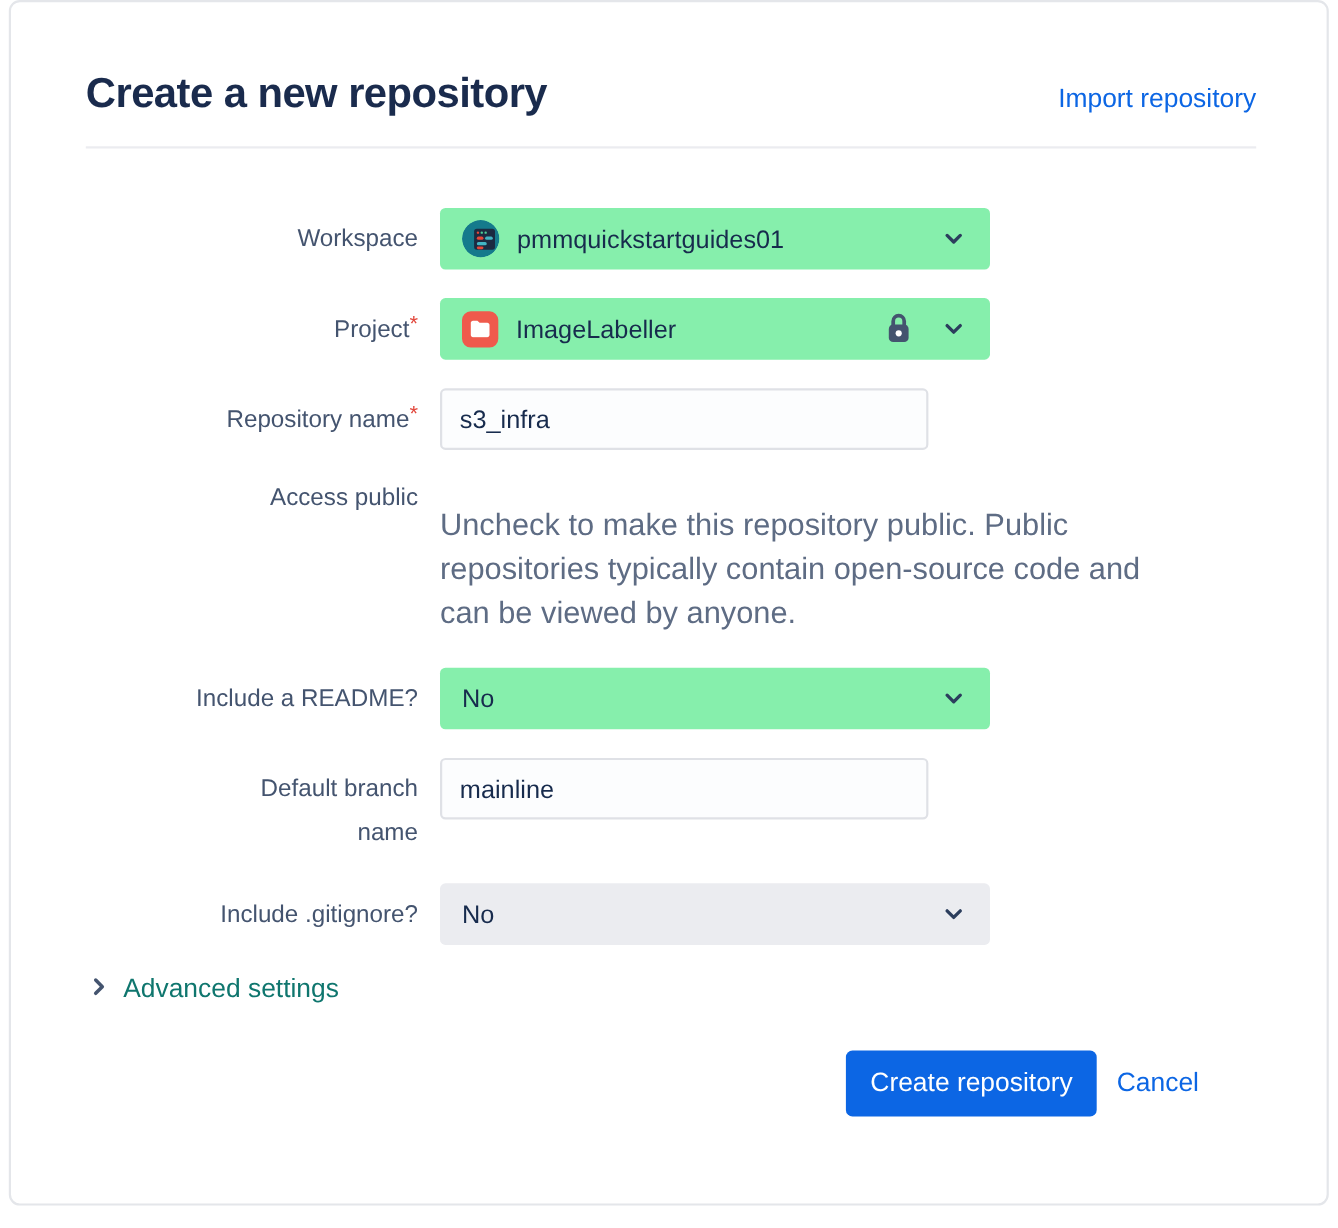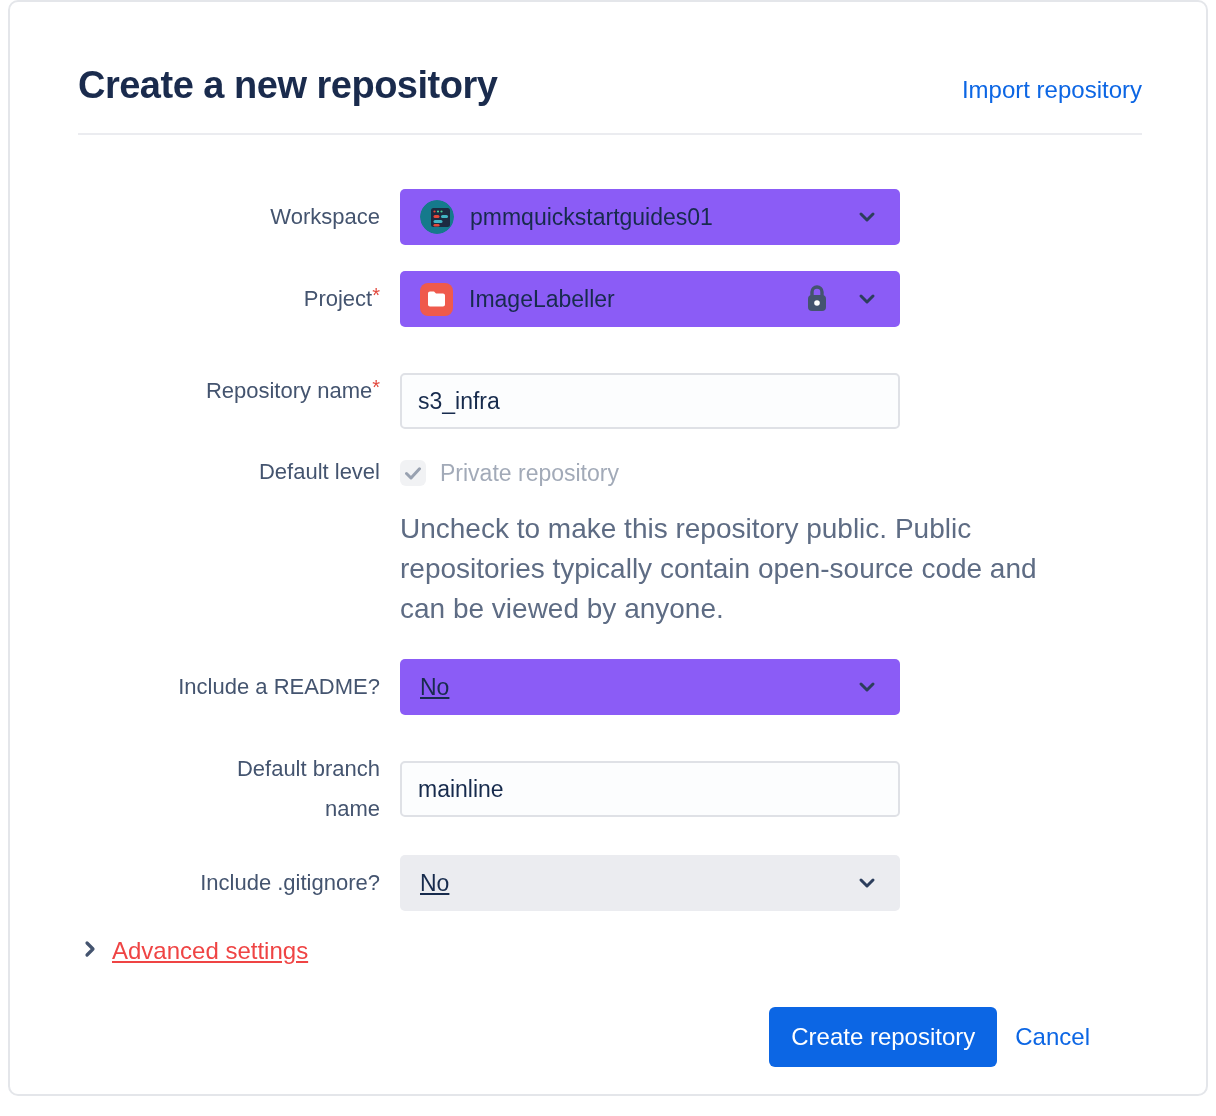--- a/index.html
+++ b/index.html
@@ -42,44 +42,43 @@
     font-size: 22px; color: #44546F; font-weight: 400;
   }
   .control-col { margin-left: 20px; width: 500px; flex: 0 0 500px; position: relative; }
   .required-star { color: #E2483D; font-size: 20px; vertical-align: top; line-height: 18px; }
 
   .wrap-label .label-text { display: inline-block; max-width: 185px; line-height: 40px; }
   .align-top .label-col.pad-top { padding-top: 8px; }
 
   .select-box {
     height: 56px; width: 500px;
-    background: #8b5cf6; border-radius: 5px;
+    background: #86efac; border-radius: 5px;
     display: flex; align-items: center;
     padding: 0 22px 0 20px;
     cursor: pointer;
   }
   .select-box.darker { background: #EBECF0; }
   .select-box .select-value {
     font-size: 23px; color: #172B4D; flex: 1 1 auto;
     white-space: nowrap; overflow: hidden;
   }
-  .select-box .select-value.no-icon { padding-left: 0; text-decoration: underline; }
+  .select-box .select-value.no-icon { padding-left: 0; }
   .icon-gap { margin-right: 16px; flex: 0 0 auto; display: inline-flex; }
   .chevron { flex: 0 0 auto; display: inline-flex; }
   .lock-gap { margin-right: 26px; flex: 0 0 auto; display: inline-flex; }
 
   .text-input {
-    height: 56px; width: 500px;
+    height: 56px; width: 444px;
     border: 2px solid #DFE1E6; border-radius: 5px;
     background: #FCFDFE;
     font-family: "Liberation Sans", sans-serif;
     font-size: 23px; color: #172B4D;
     padding: 0 16px;
     outline: none;
-    margin-top: 20px;
   }
 
   .ws-avatar { width: 34px; height: 34px; border-radius: 50%; }
   .proj-avatar { width: 33px; height: 33px; border-radius: 8px; background: #EF5A4C; display: inline-flex; align-items: center; justify-content: center; }
 
   .checkbox-row { display: flex; align-items: center; height: 28px; margin-top: 4px; }
   .checkbox {
     width: 26px; height: 26px; border-radius: 6px;
     background: #F1F2F4; display: inline-flex;
     align-items: center; justify-content: center;
@@ -92,21 +91,21 @@
     margin-top: 22px; width: 680px;
     font-size: 28px; line-height: 40px; color: #5E6C84;
   }
   .access-row { margin-bottom: 30px; }
   .access-row .label-col { line-height: 34px; }
 
   .advanced-row {
     margin-top: 20px; margin-left: 10px;
     display: flex; align-items: center; cursor: pointer;
   }
-  .advanced-label { font-size: 24px; color: #ef4444; margin-left: 12px; text-decoration: underline; }
+  .advanced-label { font-size: 24px; color: #0f766e; margin-left: 12px; }
 
   .footer {
     margin-top: 42px;
     display: flex; align-items: center; justify-content: flex-end;
     padding-right: 52px;
   }
   .primary-btn {
     height: 60px; padding: 0 22px;
     background: #0C66E4; color: #fff;
     border: none; border-radius: 6px;
@@ -188,30 +187,22 @@
     </div>
 
     <div class="form-row">
       <div class="label-col"><span>Repository name</span><span class="required-star">*</span></div>
       <div class="control-col">
         <input class="text-input" type="text" value="s3_infra" style="">
       </div>
     </div>
 
     <div class="form-row align-top access-row">
-      <div class="label-col"><span>Default level</span></div>
+      <div class="label-col"><span>Access public</span></div>
       <div class="control-col" style="flex-basis:auto; width:auto;">
-        <div class="checkbox-row">
-          <span class="checkbox">
-            <svg width="16" height="13" viewBox="0 0 16 13">
-                <path d="M1.5 6.5 L6 11 L14.5 1.8" fill="none" stroke="#98A1B0" stroke-width="3" stroke-linecap="round" stroke-linejoin="round"></path>
-              </svg>
-          </span>
-          <span class="checkbox-label">Private repository</span>
-        </div>
         <div class="help-text">Uncheck to make this repository public. Public repositories typically contain open-source code and can be viewed by anyone.</div>
       </div>
     </div>
 
     <div class="form-row">
       <div class="label-col"><span>Include a README?</span></div>
       <div class="control-col">
         <div class="select-box">
           <span class="select-value no-icon">No</span>
           <span class="chevron">

